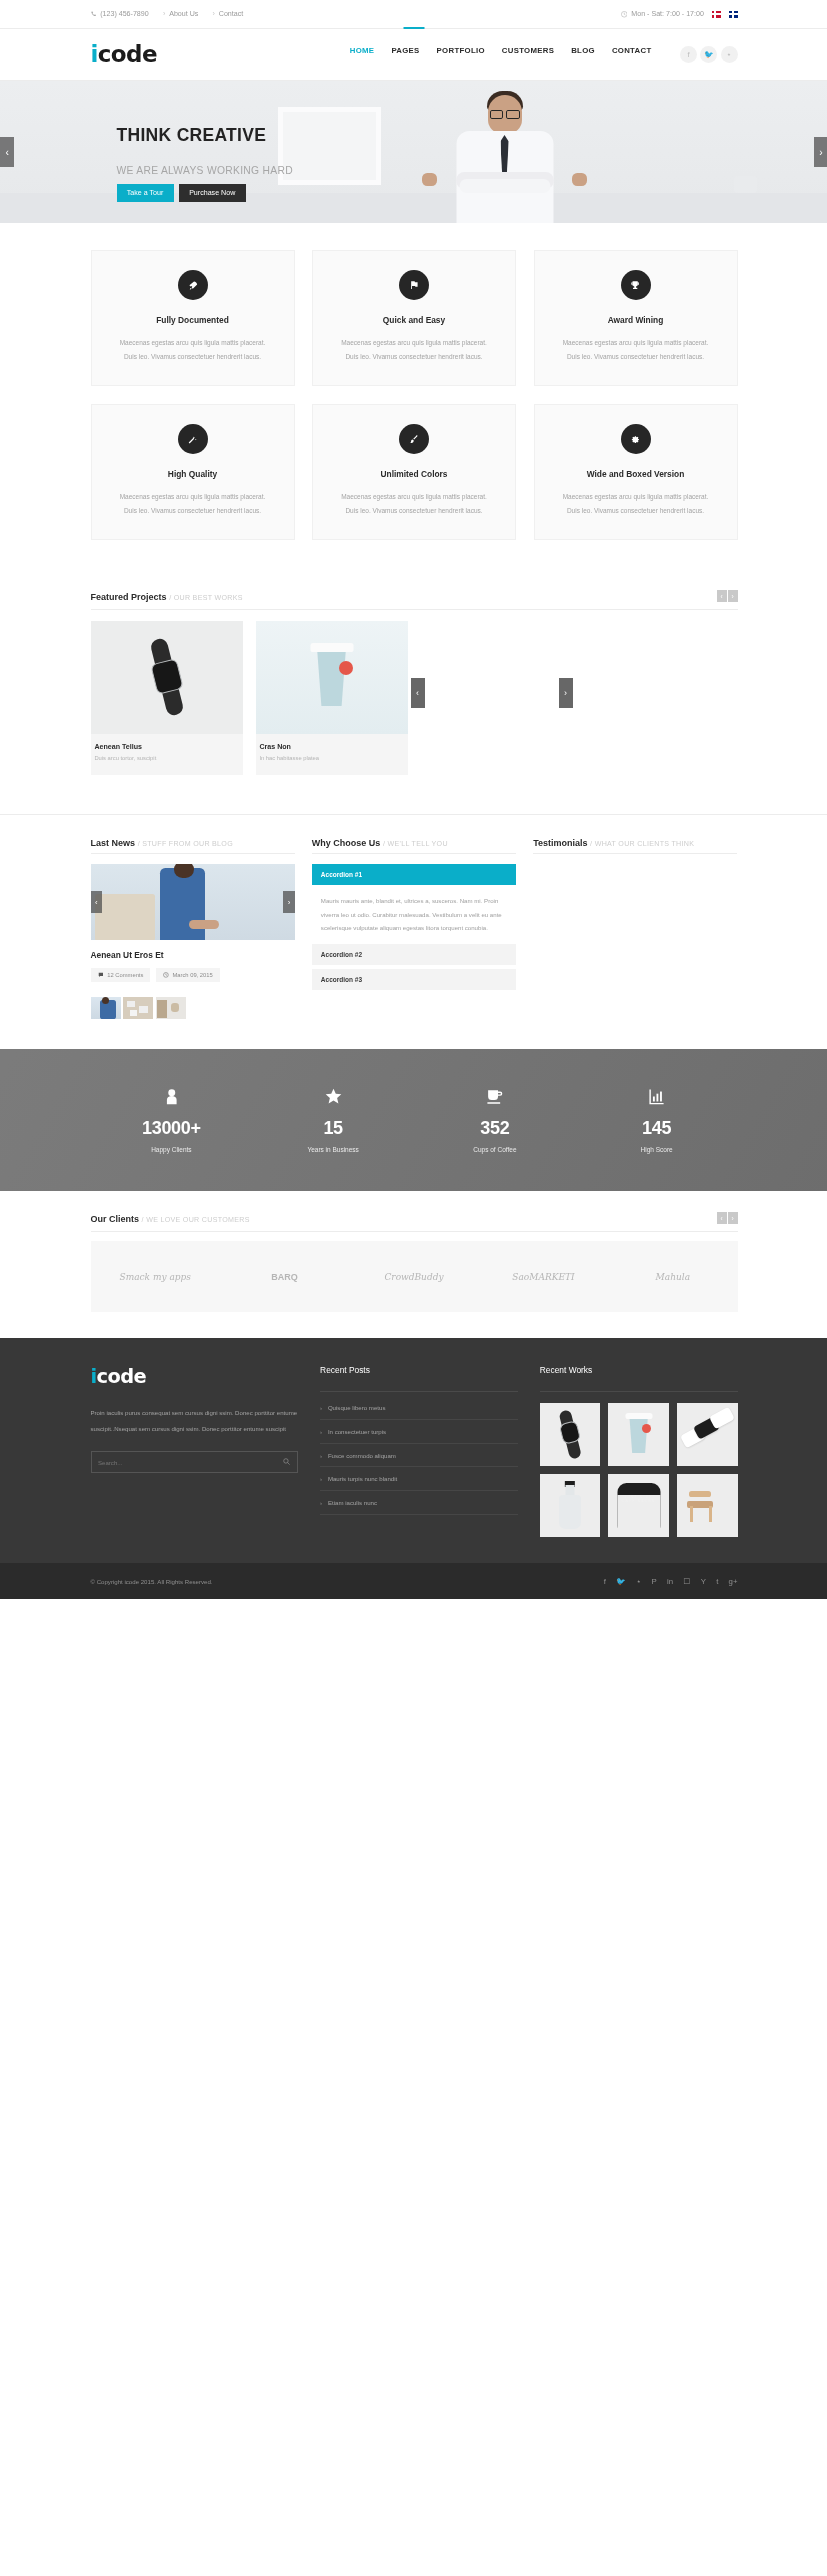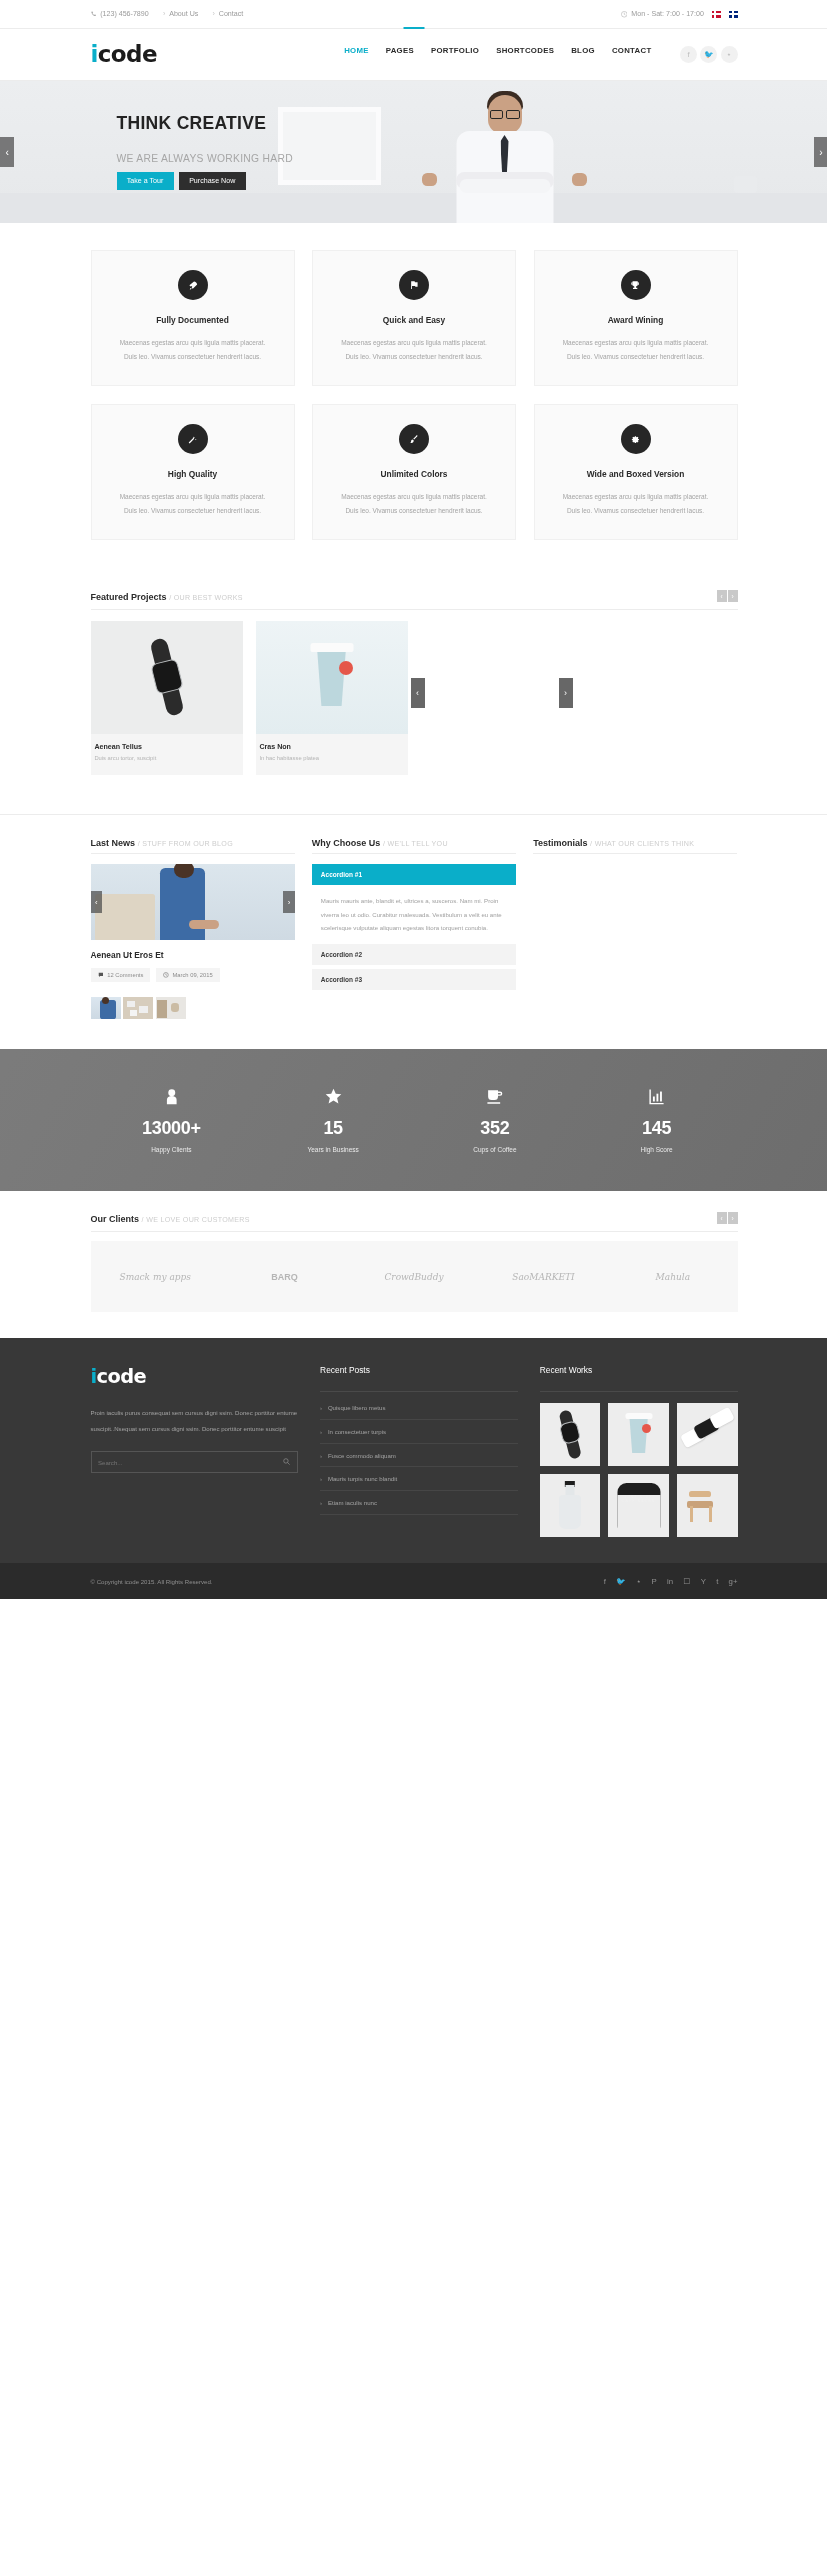--- a/index.html
+++ b/index.html
@@ -36,21 +36,21 @@
   .logo .rest { color:#1c1c1c; }
   .mainnav { margin-left:auto; display:flex; align-items:flex-start; gap:17px; }
   .mainnav a { font-size:7.8px; font-weight:bold; letter-spacing:0.3px; color:#2b2b2b; text-decoration:none; }
   .mainnav a.active { color:#0aaec9; }
   .hsocial { display:flex; gap:3.2px; margin-left:11.6px; }
   .hsocial span { width:17px; height:17px; border-radius:50%; background:#f1f1f1; display:flex; align-items:center; justify-content:center; color:#bdbdbd; font-size:7.8px; }
 
   
   .hero { height:142px; background:linear-gradient(180deg,#eceef0 0%,#e6e8ea 100%); position:relative; overflow:hidden; }
   .hero .photo { position:absolute; right:233px; top:0; width:181px; height:142px; }
-  .hero-inner { width:647px; margin:0 auto; position:relative; height:100%; }
+  .hero-inner { width:647px; margin:12px auto; position:relative; height:100%; }
   .hero h1 { font-size:17.5px; font-weight:bold; letter-spacing:0.3px; color:#232323; position:absolute; left:26px; top:32px; }
   .hero h2 { font-size:10.3px; font-weight:normal; letter-spacing:0.3px; color:#a6a6a6; position:absolute; left:26px; top:72px; }
   .hero .btns { position:absolute; left:26px; top:91px; display:flex; gap:5.2px; }
   .btn { display:inline-block; padding:5.2px 10.3px; font-size:7.1px; color:#fff; text-decoration:none; }
   .btn-cyan { background:#0aaec9; }
   .btn-dark { background:#2e2e2e; }
   .arrow { position:absolute; top:50%; transform:translateY(-50%); width:14.2px; height:30px; background:rgba(80,80,80,.75);
            color:#fff; display:flex; align-items:center; justify-content:center; font-size:10.3px; cursor:pointer; }
   .arrow.l { left:0; } .arrow.r { right:0; }
 
@@ -226,21 +226,21 @@
 
 <div class="header">
   <div class="wrap">
     <div class="logo">
       <span class="i">i</span><span class="rest">code</span>
     </div>
     <div class="mainnav">
       <a href="#" class="active">HOME</a>
       <a href="#">PAGES</a>
       <a href="#">PORTFOLIO</a>
-      <a href="#">SHORTCODES</a>
+      <a href="#">CUSTOMERS</a>
       <a href="#">BLOG</a>
       <a href="#">CONTACT</a>
       <div class="hsocial">
         <span>f</span>
         <span>🐦</span>
         <span>⋆</span>
       </div>
     </div>
   </div>
 </div>

